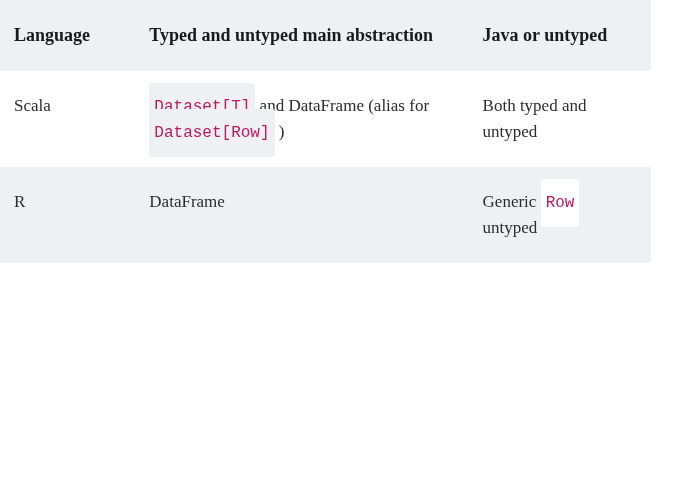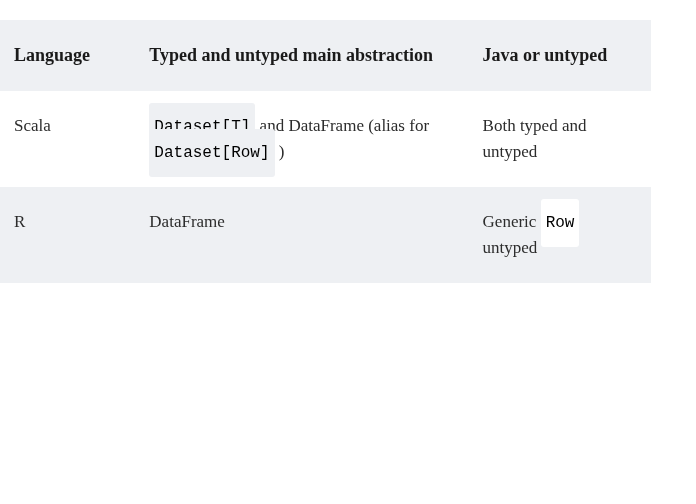--- a/index.html
+++ b/index.html
@@ -10,21 +10,20 @@
     body {
       font-family: Georgia, 'Times New Roman', serif;
       background: #fff;
       color: #2c2c2c;
       font-size: 17px;
       line-height: 1.5;
     }
     .table {
       width: 651px;
       border-collapse: collapse;
-      margin-top: 20px;
     }
     .table th,
     .table td {
       text-align: left;
       vertical-align: top;
       padding: 22px 14px;
     }
     .table th {
       font-weight: 700;
       color: #1a1a1a;
@@ -40,21 +39,21 @@
       width: 360px;
     }
     .col-typed {
       width: 196px;
     }
     code {
       font-family: 'Consolas', 'Menlo', 'Courier New', monospace;
       font-size: 16px;
       padding: 15px 5px;
       border-radius: 3px;
-      color: #000000;
+      color: #be185d;
     }
     .row-shaded code {
       background: #ffffff;
     }
     .row-plain code {
       background: #eef0f3;
     }
   </style>
 </head>
 <body>

